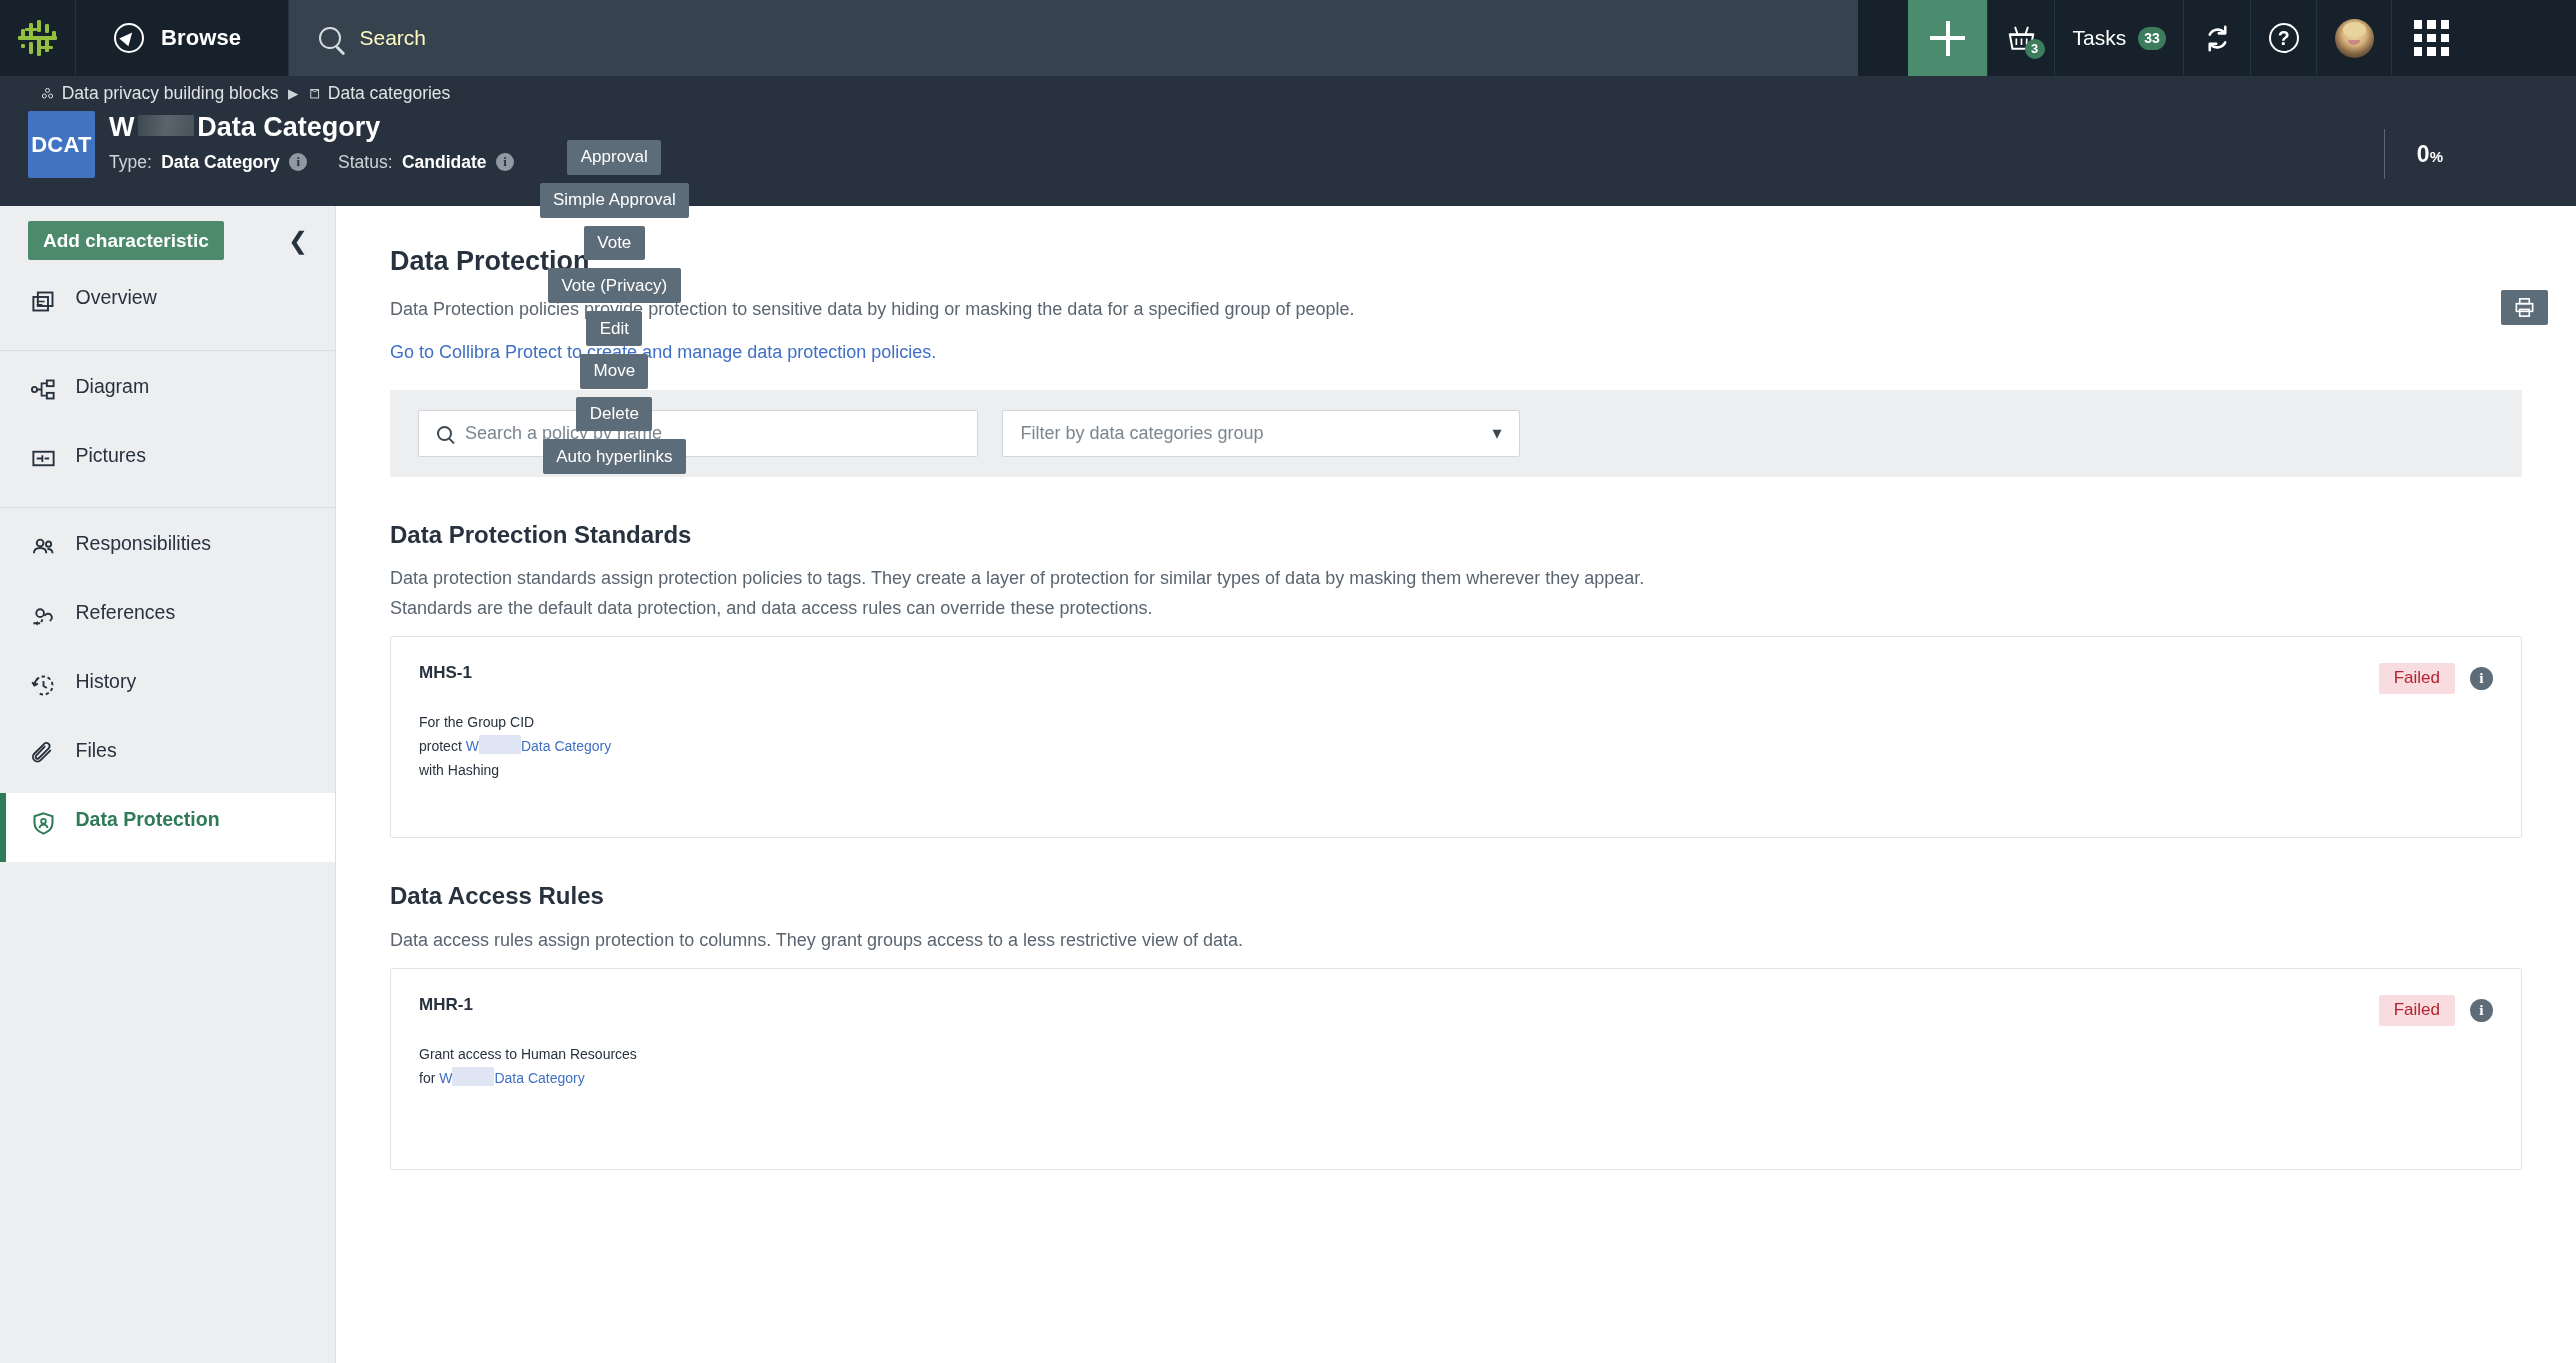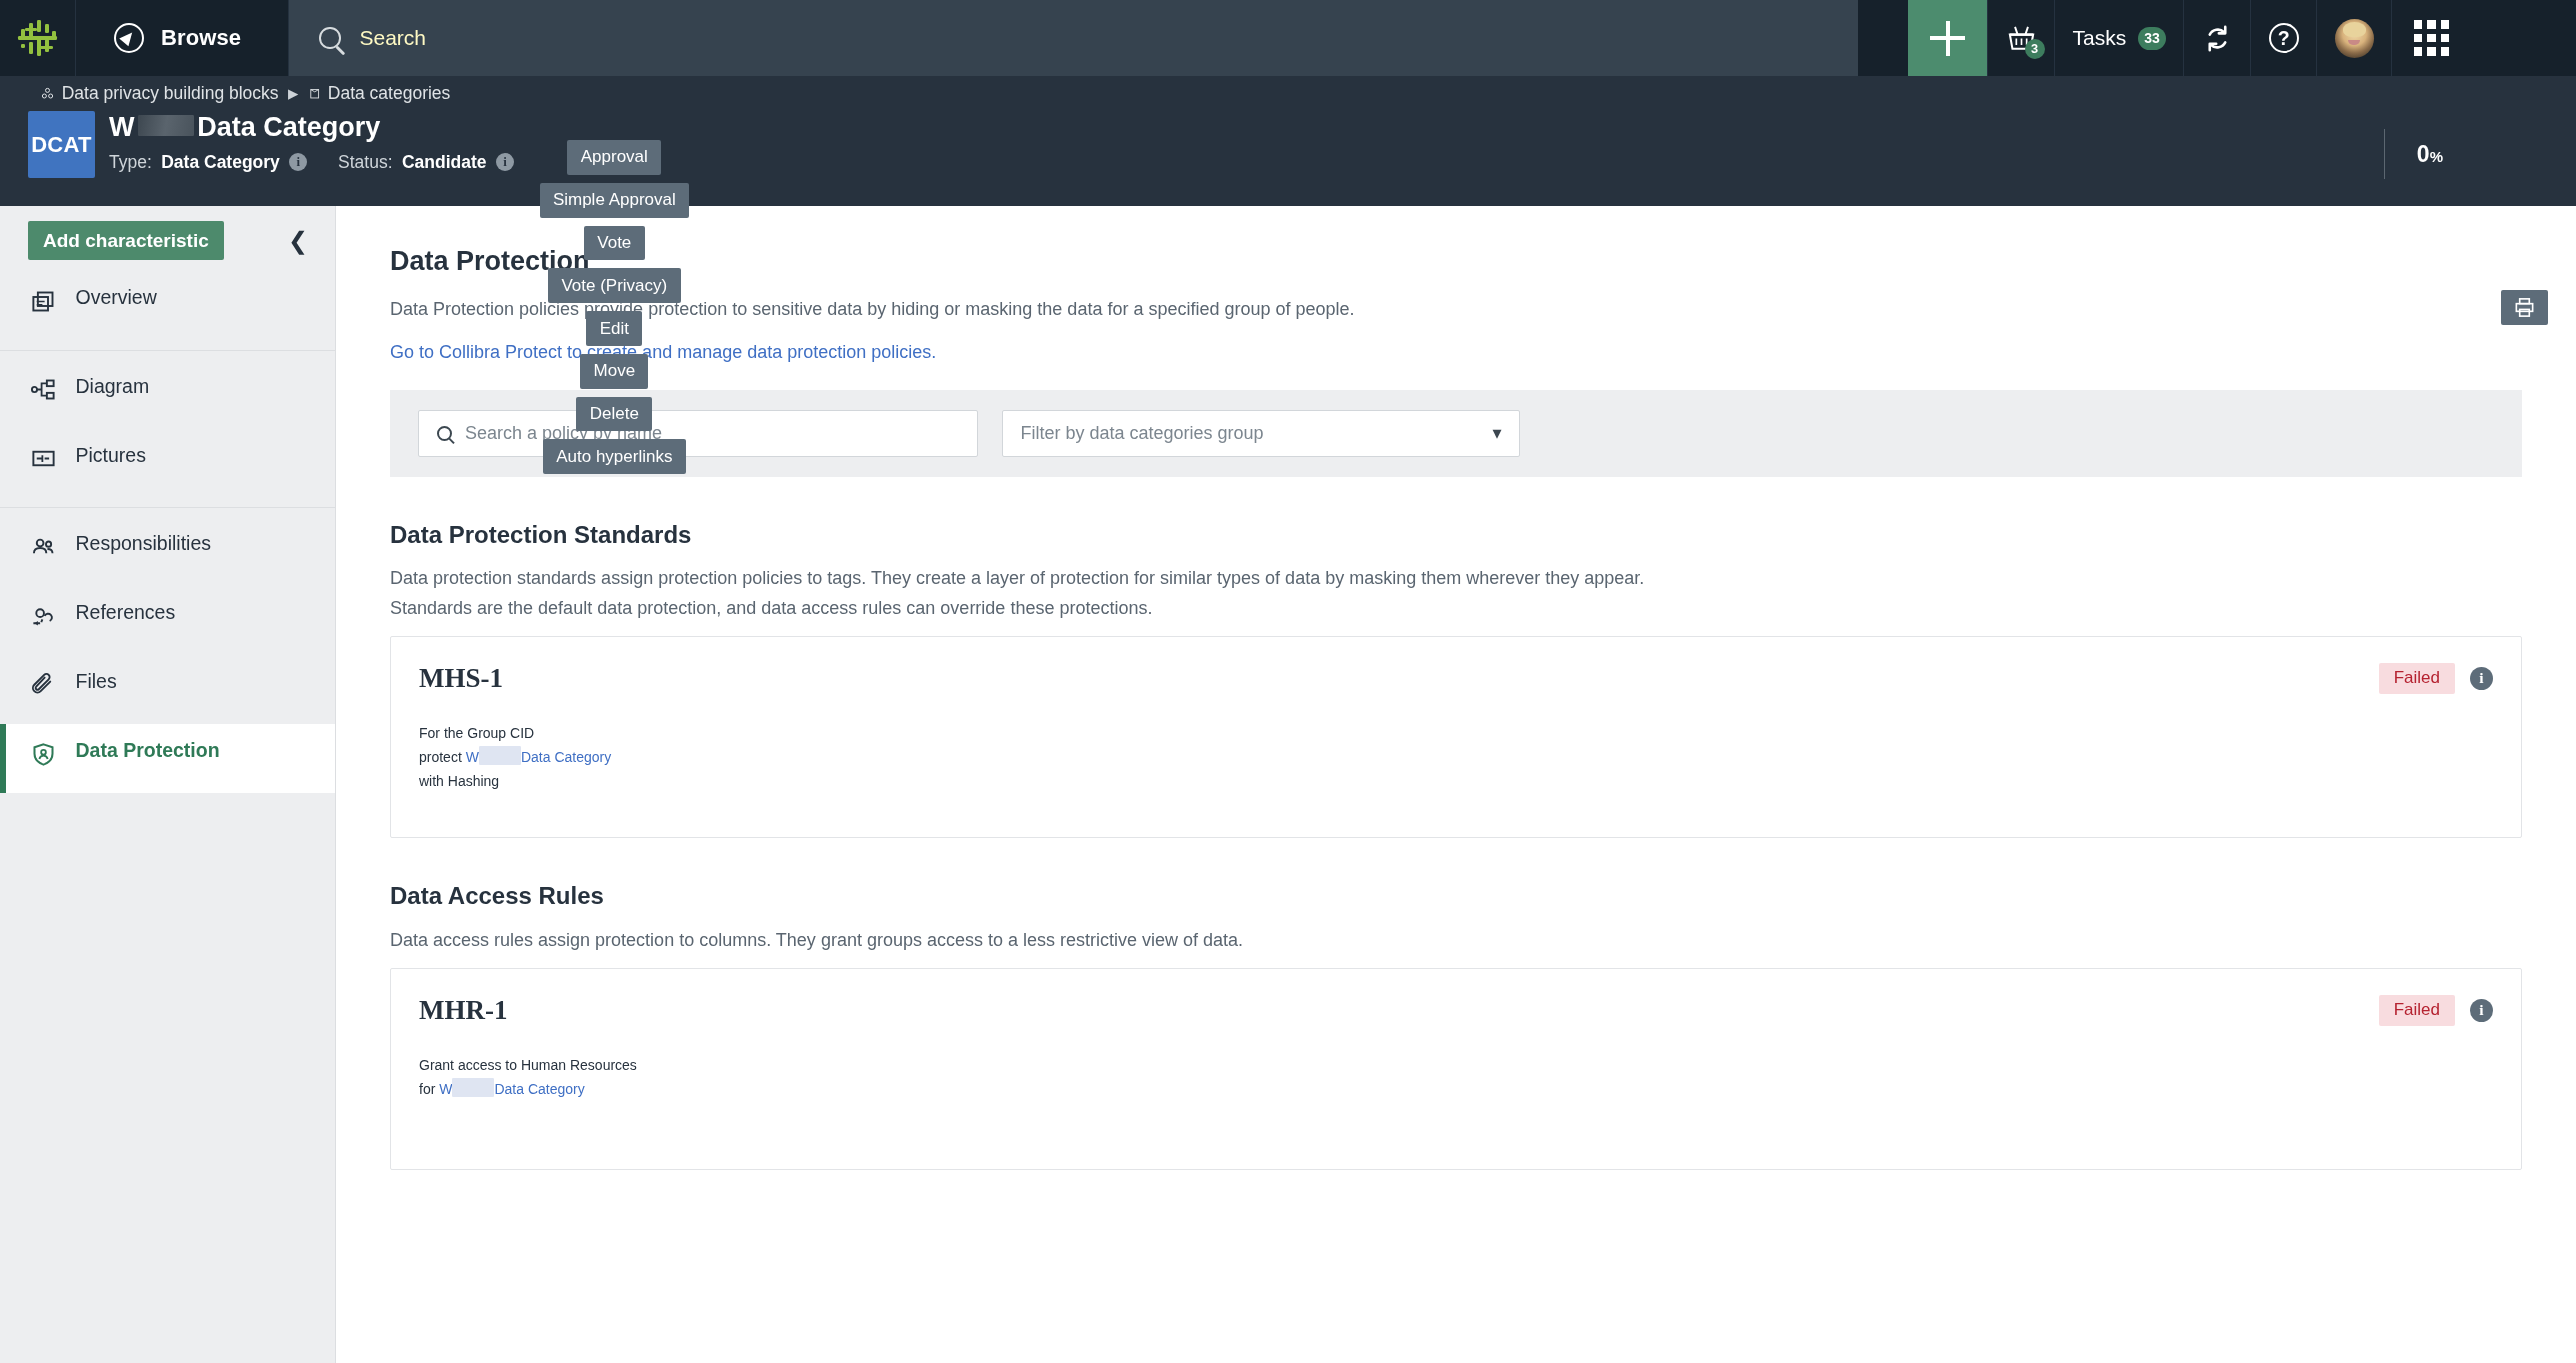--- a/index.html
+++ b/index.html
@@ -234,21 +234,21 @@
     cursor: pointer;
   }
   .sel-field .ph { font-size: 18px; color: #7c868f; }
   .chev { margin-left: auto; font-size: 18px; color: #3c4750; }
 
   .card {
     border: 0.7px solid #e2e4e7; border-radius: 2px; background: #fff;
     padding: 25.6px 28px 28px 28px; margin-top: 15px; position: relative;
     min-height: 202px;
   }
-  .card-title { font-size: 27px; font-weight: 700; color: #27323e; margin-bottom: 27px; font-family: Liberation Serif, serif; }
+  .card-title { font-size: 17px; font-weight: 700; color: #27323e; margin-bottom: 27px; }
   .card-line { font-size: 14px; color: #27323e; line-height: 1.72; }
   .card-line a { color: #3f6fc4; text-decoration: none; }
   .redact-lt {
     display:inline-block; height: 19px; width: 42px;
     background: #dfe5f2; border-radius: 1.3px; vertical-align: -2.7px;
     filter: blur(0.5px);
   }
   .card-status {
     position: absolute; right: 28px; top: 25.6px;
     display: flex; align-items: center; gap: 15px;
@@ -479,20 +479,31 @@
         <svg width="27" height="27" viewBox="0 0 24 24">
           <circle cx="9" cy="9" r="3.4" fill="none" stroke="#27323e" stroke-width="1.7"></circle>
           <path d="M13 11.5a3.4 3.4 0 1 1 4.5 4.5" fill="none" stroke="#27323e" stroke-width="1.7"></path>
           <path d="M11 14.5l-1 2.5M3 18h6" stroke="#27323e" stroke-width="1.7" fill="none"></path>
           <path d="M7 16l-3 2 3 2z" fill="#27323e"></path>
         </svg>
       </span>
       <span>References</span>
     </div>
 
+    <div class="side-item">
+      <span class="sicon">
+        <svg width="27" height="27" viewBox="0 0 24 24">
+          <path d="M4 12a8 8 0 1 1 2.6 5.9" fill="none" stroke="#27323e" stroke-width="1.7" stroke-dasharray="3 2.4"></path>
+          <path d="M4 12a8 8 0 0 1 2.6-5.9" fill="none" stroke="#27323e" stroke-width="1.7"></path>
+          <path d="M2 9l2 3 3-1.6" fill="none" stroke="#27323e" stroke-width="1.7"></path>
+          <path d="M12 8v4.4l3 1.8" fill="none" stroke="#27323e" stroke-width="1.7"></path>
+        </svg>
+      </span>
+      <span>History</span>
+    </div>
 
     <div class="side-item">
       <span class="sicon">
         <svg width="27" height="27" viewBox="0 0 24 24">
           <path d="M18 8.5L9.5 17a4 4 0 0 1-5.7-5.7l8.8-8.8a2.8 2.8 0 0 1 4 4l-8.8 8.8a1.6 1.6 0 0 1-2.3-2.3L13 5" fill="none" stroke="#27323e" stroke-width="1.7" stroke-linecap="round"></path>
         </svg>
       </span>
       <span>Files</span>
     </div>
 

